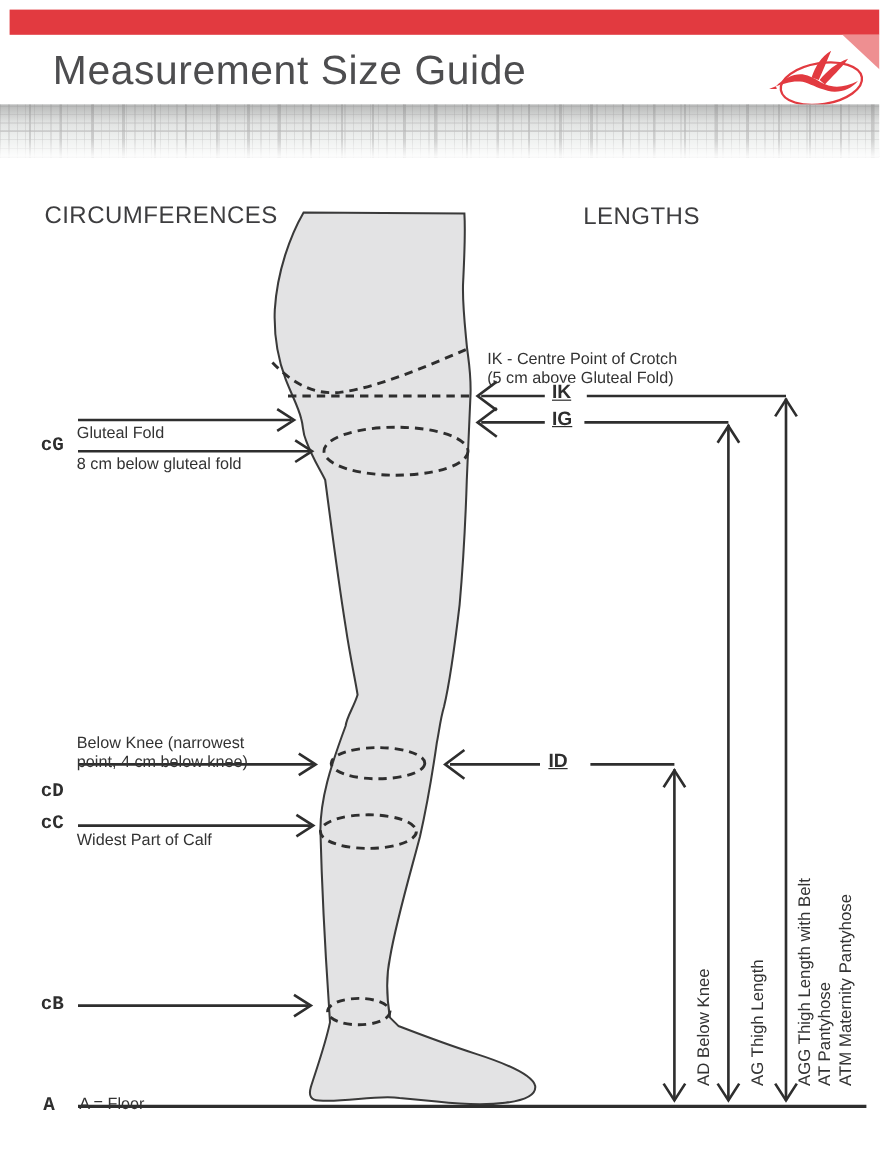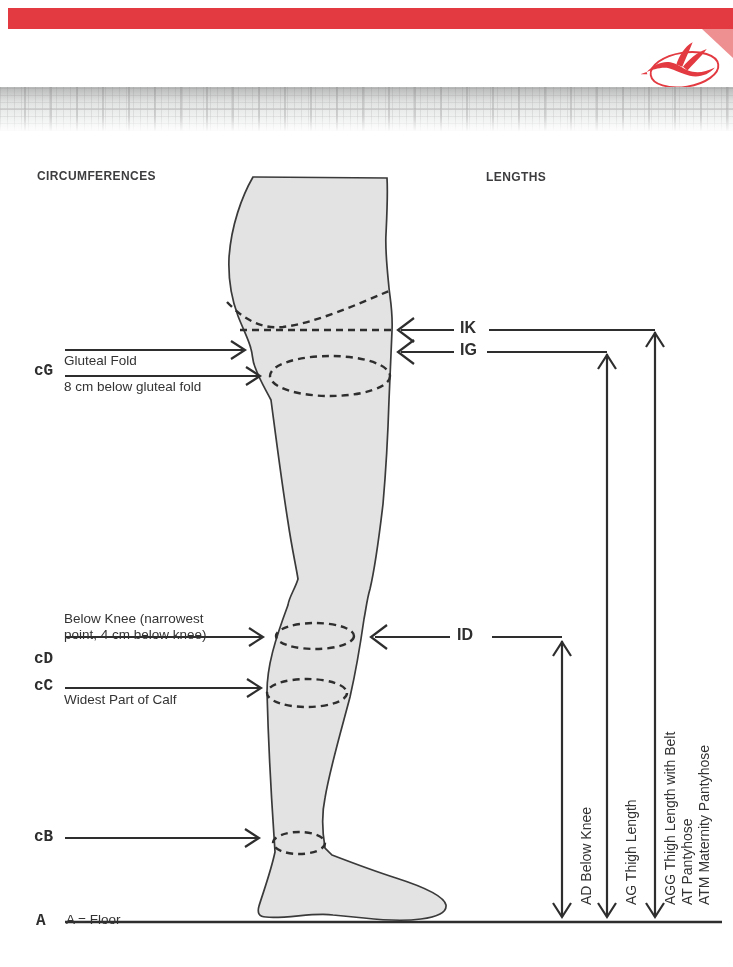--- a/index.html
+++ b/index.html
@@ -17,35 +17,36 @@
   .strip{position:absolute;left:0;top:87px;width:733px;height:44px;
     background-color:#eff1f0;
     background-image:
       linear-gradient(to bottom, rgba(98,98,98,.40) 0%, rgba(140,140,140,.14) 34%, rgba(255,255,255,0) 66%, rgba(255,255,255,.9) 100%),
       repeating-linear-gradient(90deg, rgba(200,200,200,.45) 0 1px, transparent 1px 7px),
       repeating-linear-gradient(0deg, rgba(200,200,200,.40) 0 1px, transparent 1px 7px),
       repeating-linear-gradient(90deg, transparent 0 24px, rgba(175,175,175,.50) 24px 26px),
       repeating-linear-gradient(0deg, transparent 0 21px, rgba(175,175,175,.40) 21px 23px);
   }
   
-  .hdg{position:absolute;font-size:12px;font-weight:700;color:#3d3d3f;letter-spacing:.4px;}
+  .hdg{position:absolute;font-size:20px;font-weight:400;color:#3d3d3f;letter-spacing:.4px;}
   .code{position:absolute;font-size:16px;font-weight:700;color:#2e2e2e;font-family:Liberation Mono, monospace;}
   .lbl{position:absolute;font-size:13.5px;color:#333;line-height:1.22;white-space:pre-line;}
-  .blbl{position:absolute;font-size:16px;font-weight:700;color:#2e2e2e;background:#fff;padding:0 4px;}
+  .blbl{position:absolute;font-size:16px;font-weight:700;color:#2e2e2e;background:#fff;padding:0 4px;text-decoration:underline;}
   .vlabel{position:absolute;font-size:14px;color:#333;white-space:nowrap;line-height:17px;
           transform:rotate(-90deg);transform-origin:0 0;}
   svg{position:absolute;left:0;top:0;}
 </style>
 </head>
 <body>
 
 <div id="page">
 
   <div class="red-bar"></div>
   <div class="fold"></div>
+  <div class="title">Measurement Size Guide</div>
 
   <svg class="logo" viewBox="0 0 110 70">
     <g stroke="#e23a40" fill="none" stroke-width="2.6">
       <ellipse cx="57" cy="40" rx="46" ry="23" transform="rotate(-9 57 40)"></ellipse>
     </g>
     <g fill="#e23a40" stroke="none">
       <path d="M6,43 C16,33 28,28 38,30 C48,32 54,38 62,41 C72,45 84,44 98,37 C90,47 76,51 64,48 C52,45 44,40 36,38 C26,36 14,40 6,43 Z"></path>
       <path d="M46,33 C50,21 57,9 68,3 C63,15 58,27 54,36 Z"></path>
       <path d="M55,36 C63,26 73,17 87,12 C79,23 68,33 61,41 Z"></path>
       <path d="M6,43 L-2,46 L7,46 Z"></path>
@@ -170,20 +171,22 @@
 point, 4 cm below knee)</div>
 
   <div class="code" style="left:34px;top:677px">cC</div>
   <div class="lbl" style="left:64px;top:692px">Widest Part of Calf</div>
 
   <div class="code" style="left:34px;top:828px">cB</div>
 
   <div class="code" style="left:36px;top:912px">A</div>
   <div class="lbl" style="left:66px;top:912px">A = Floor</div>
 
+  <div class="lbl" style="left:406px;top:291px">IK - Centre Point of Crotch
+(5 cm above Gluteal Fold)</div>
   <div class="blbl" style="left:456px;top:319px">IK</div>
   <div class="blbl" style="left:456px;top:341px">IG</div>
   <div class="blbl" style="left:453px;top:626px">ID</div>
 
   <div class="vlabel" style="left:578px;top:905px">AD Below Knee</div>
   <div class="vlabel" style="left:623px;top:905px">AG Thigh Length</div>
   <div class="vlabel" style="left:662px;top:905px">
     <div>AGG Thigh Length with Belt</div>
     <div>AT Pantyhose</div>
     <div>ATM Maternity Pantyhose</div>

